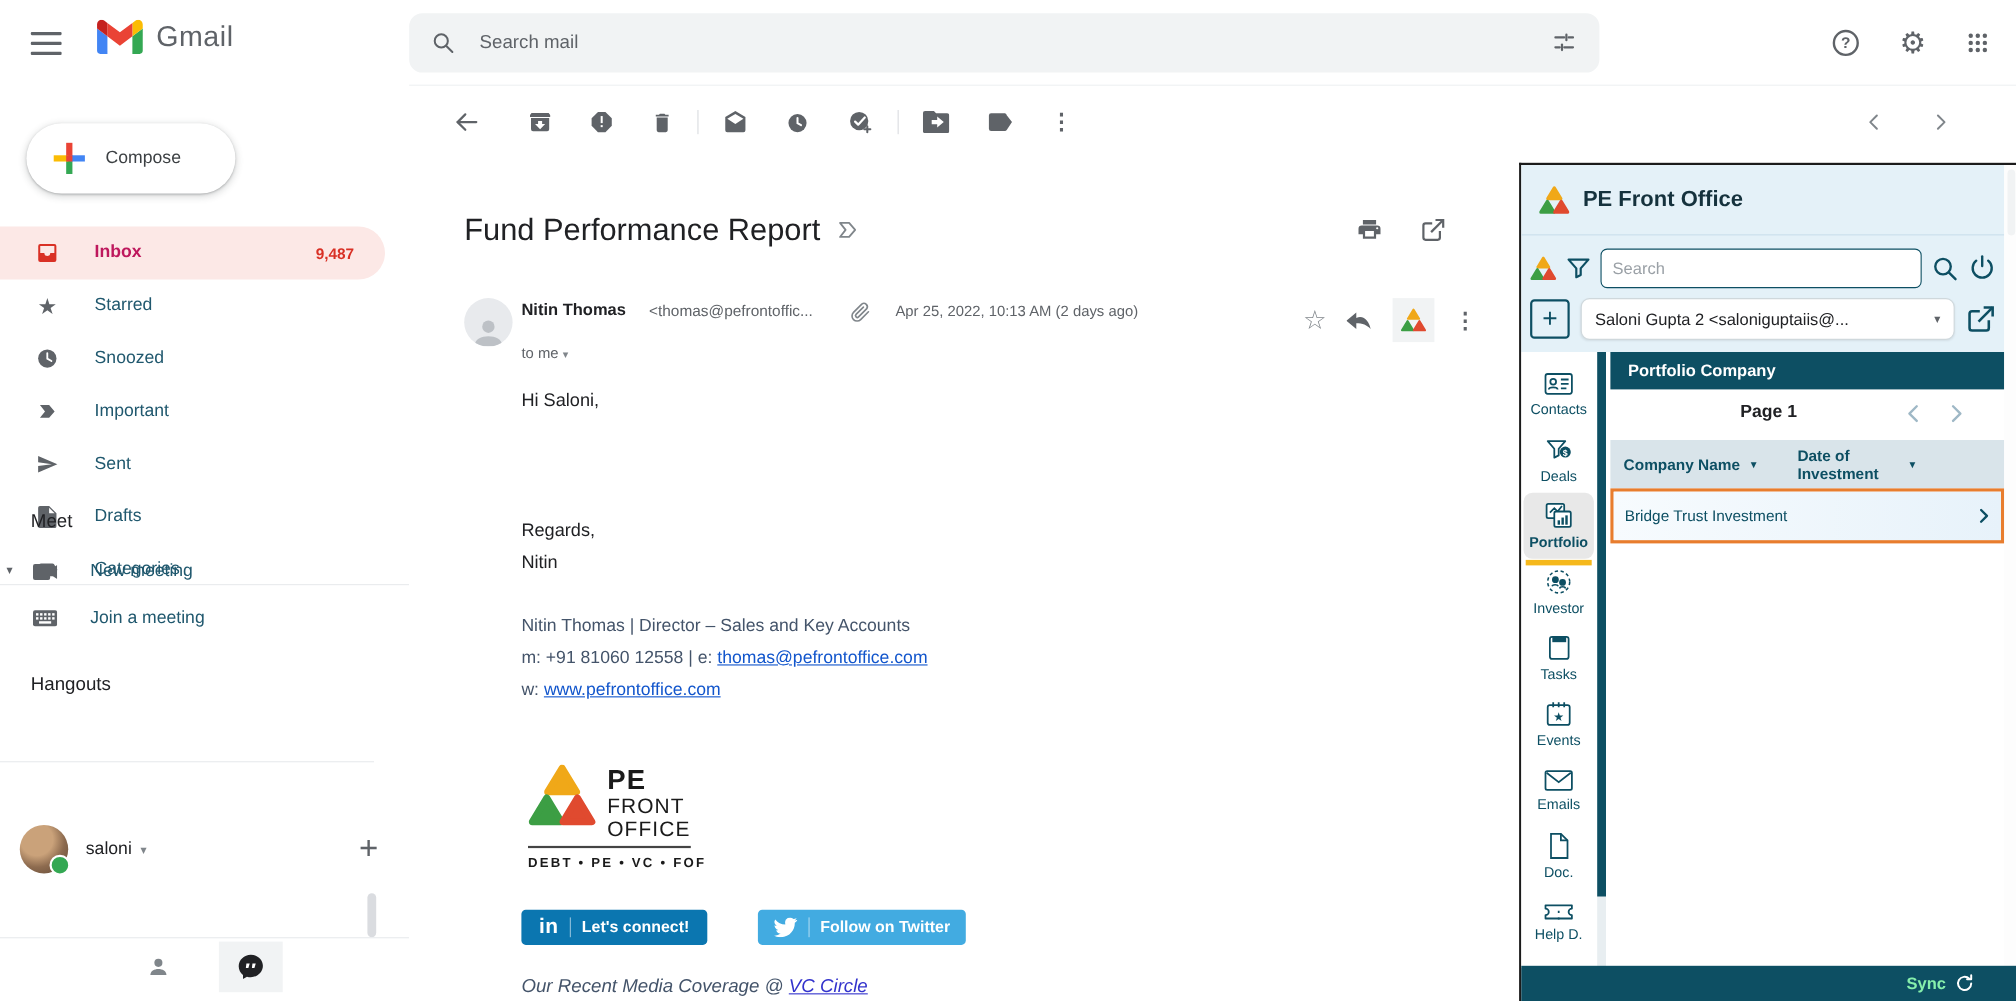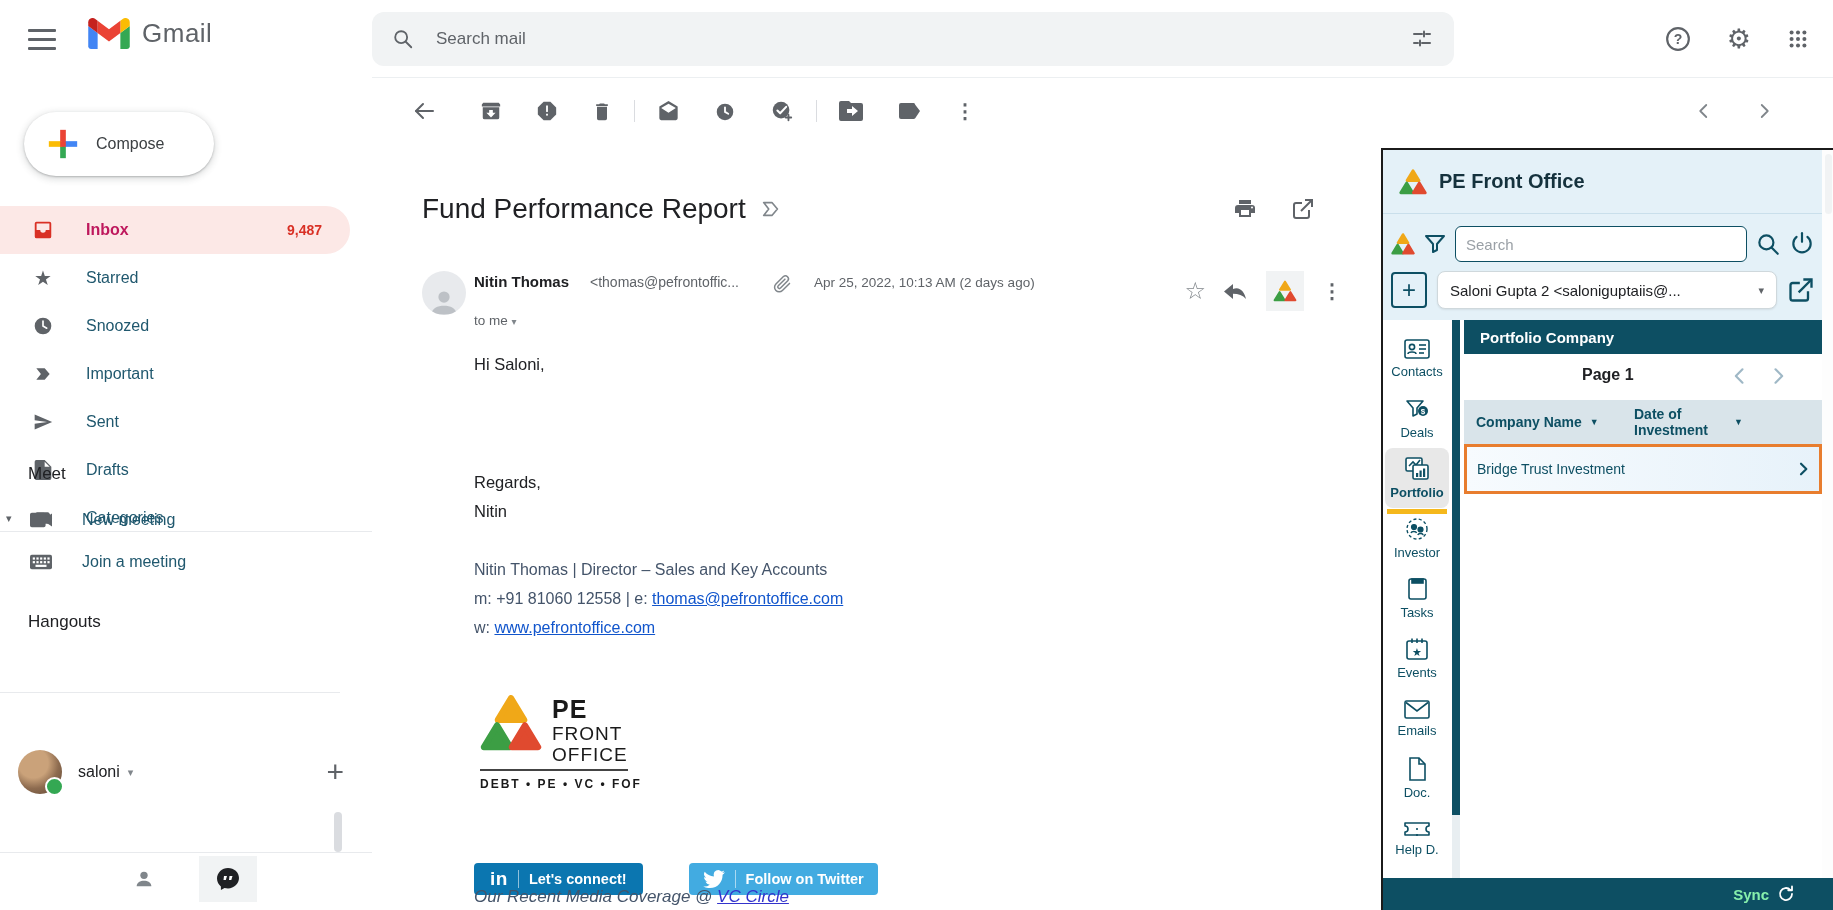--- a/index.html
+++ b/index.html
@@ -81,21 +81,21 @@
   .bodytxt { position:absolute; left:102px; font-size:16.5px; color:#202124; }
   .sigtxt { position:absolute; left:102px; font-size:16px; color:#44546a; }
   .sigtxt a, .medialine a { color:#1155cc; text-decoration:underline; cursor:pointer; }
   .siglogo { position:absolute; left:108px; top:552px; }
   .siglogo .top { display:flex; gap:10px; align-items:flex-start; }
   .siglogo .words { line-height:1; padding-top:2px; }
   .siglogo .w1 { font-size:25px; font-weight:bold; color:#1a1a1a; letter-spacing:1px; }
   .siglogo .w2 { font-size:19px; color:#1a1a1a; letter-spacing:1px; margin-top:2px; }
   .siglogo .rule { width:148px; border-top:2px solid #444; margin-top:5px; }
   .siglogo .tagline { margin-top:6px; font-size:12px; font-weight:bold; color:#1a1a1a; letter-spacing:2px; }
-  .social { position:absolute; left:102px; top:684px; display:flex; gap:46px;margin-top:36px; }
+  .social { position:absolute; left:102px; top:684px; display:flex; gap:46px; }
   .sbtn { height:32px; border-radius:4px; display:flex; align-items:center; color:#fff; font-weight:bold; cursor:pointer; }
   .sbtn .sep { width:1px; height:18px; background:rgba(255,255,255,.55); margin:0 10px; }
   .sbtn.li { background:#0b76b0; padding:0 16px; }
   .sbtn.li .in { font-size:19px; font-weight:bold; font-style:normal; letter-spacing:.5px; }
   .sbtn.li .t { font-size:14.5px; }
   .sbtn.tw { background:#42abe1; padding:0 14px; }
   .sbtn.tw .t { font-size:14.5px; }
   .medialine { position:absolute; left:102px; top:744px; font-size:17px; font-style:italic; color:#44546a; }
 
   

